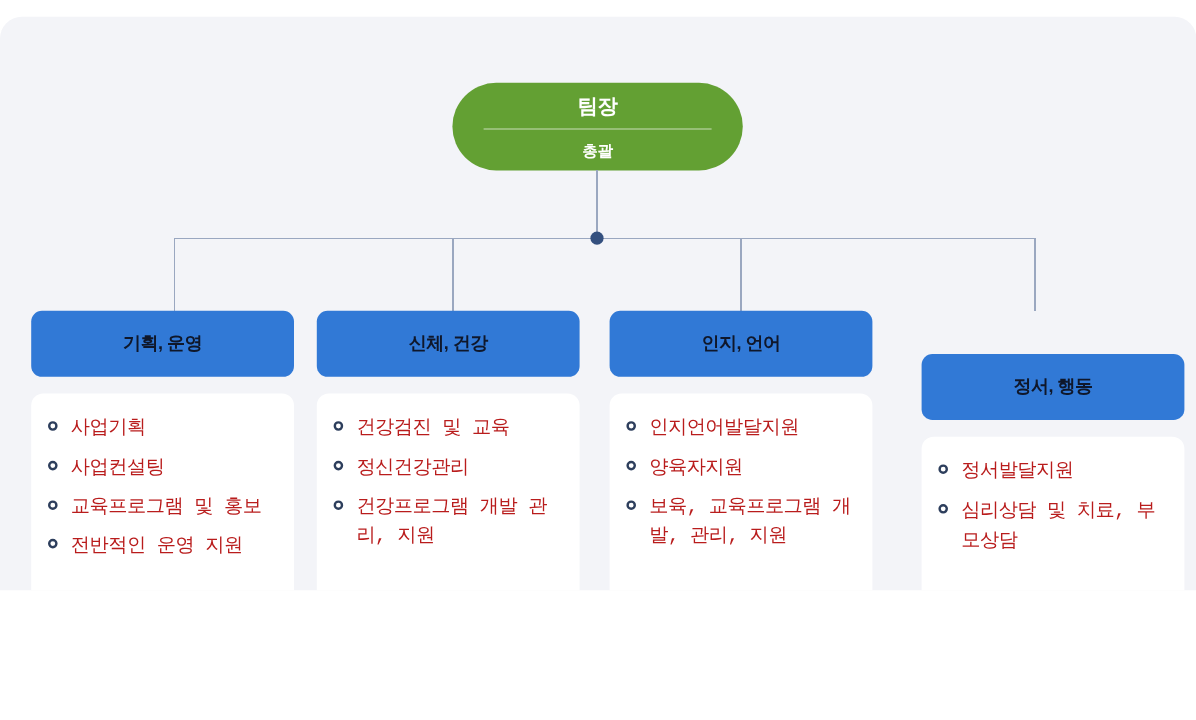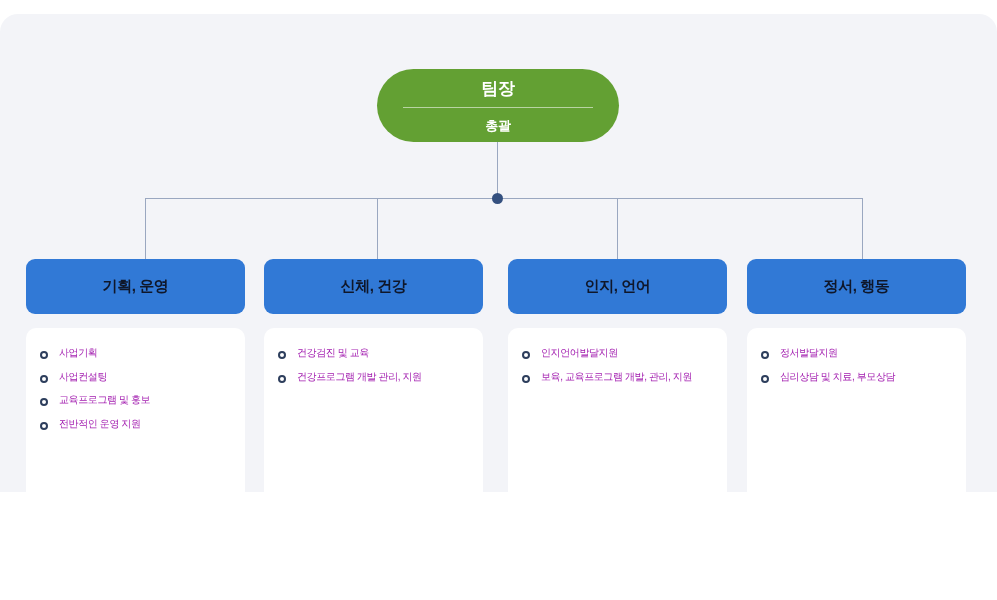--- a/index.html
+++ b/index.html
@@ -87,21 +87,21 @@
     height: 600px;
   }
   .column {
     position: absolute;
     top: 259px;
     width: 219px;
   }
   .col-0 { left: 26px; }
   .col-1 { left: 264px; }
   .col-2 { left: 508px; width: 219px; }
-  .col-3 { left: 747px; width: 219px; }
+  .col-3 { left: 768px; width: 219px; margin-top: 36px; }
 
   .col-header {
     height: 55px;
     background: #3179d6;
     border-radius: 9px;
     display: flex;
     align-items: center;
     justify-content: center;
     color: #0f172a;
     font-size: 15px;
@@ -120,24 +120,25 @@
 
   .item-list {
     list-style: none;
     margin: 0;
     padding: 0;
   }
   .item {
     position: relative;
     padding-left: 21px;
     margin-bottom: 8px;
-    font-size: 10px;
+    font-size: 16px;
     line-height: 1.55;
-    color: #a21caf;
+    color: #b91c1c;
     letter-spacing: -0.4px;
+    font-family: Liberation Mono, monospace;
   }
   .bullet-icon {
     position: absolute;
     left: 2px;
     top: 6px;
     width: 8px;
     height: 8px;
     border-radius: 50%;
     border: 2.5px solid #2d3e5c;
     box-sizing: border-box;
@@ -198,36 +199,44 @@
     <div class="column col-1">
       <div class="col-header">신체, 건강</div>
       <div class="col-card">
         <ul class="item-list">
           <li class="item">
             <span class="bullet-icon"></span>
             <span>건강검진 및 교육</span>
           </li>
           <li class="item">
             <span class="bullet-icon"></span>
+            <span>정신건강관리</span>
+          </li>
+          <li class="item">
+            <span class="bullet-icon"></span>
             <span>건강프로그램 개발 관리, 지원</span>
           </li>
         </ul>
       </div>
     </div>
 
     <div class="column col-2">
       <div class="col-header">인지, 언어</div>
       <div class="col-card">
         <ul class="item-list">
           <li class="item">
             <span class="bullet-icon"></span>
             <span>인지언어발달지원</span>
           </li>
           <li class="item">
             <span class="bullet-icon"></span>
+            <span>양육자지원</span>
+          </li>
+          <li class="item">
+            <span class="bullet-icon"></span>
             <span>보육, 교육프로그램 개발, 관리, 지원</span>
           </li>
         </ul>
       </div>
     </div>
 
     <div class="column col-3">
       <div class="col-header">정서, 행동</div>
       <div class="col-card">
         <ul class="item-list">

